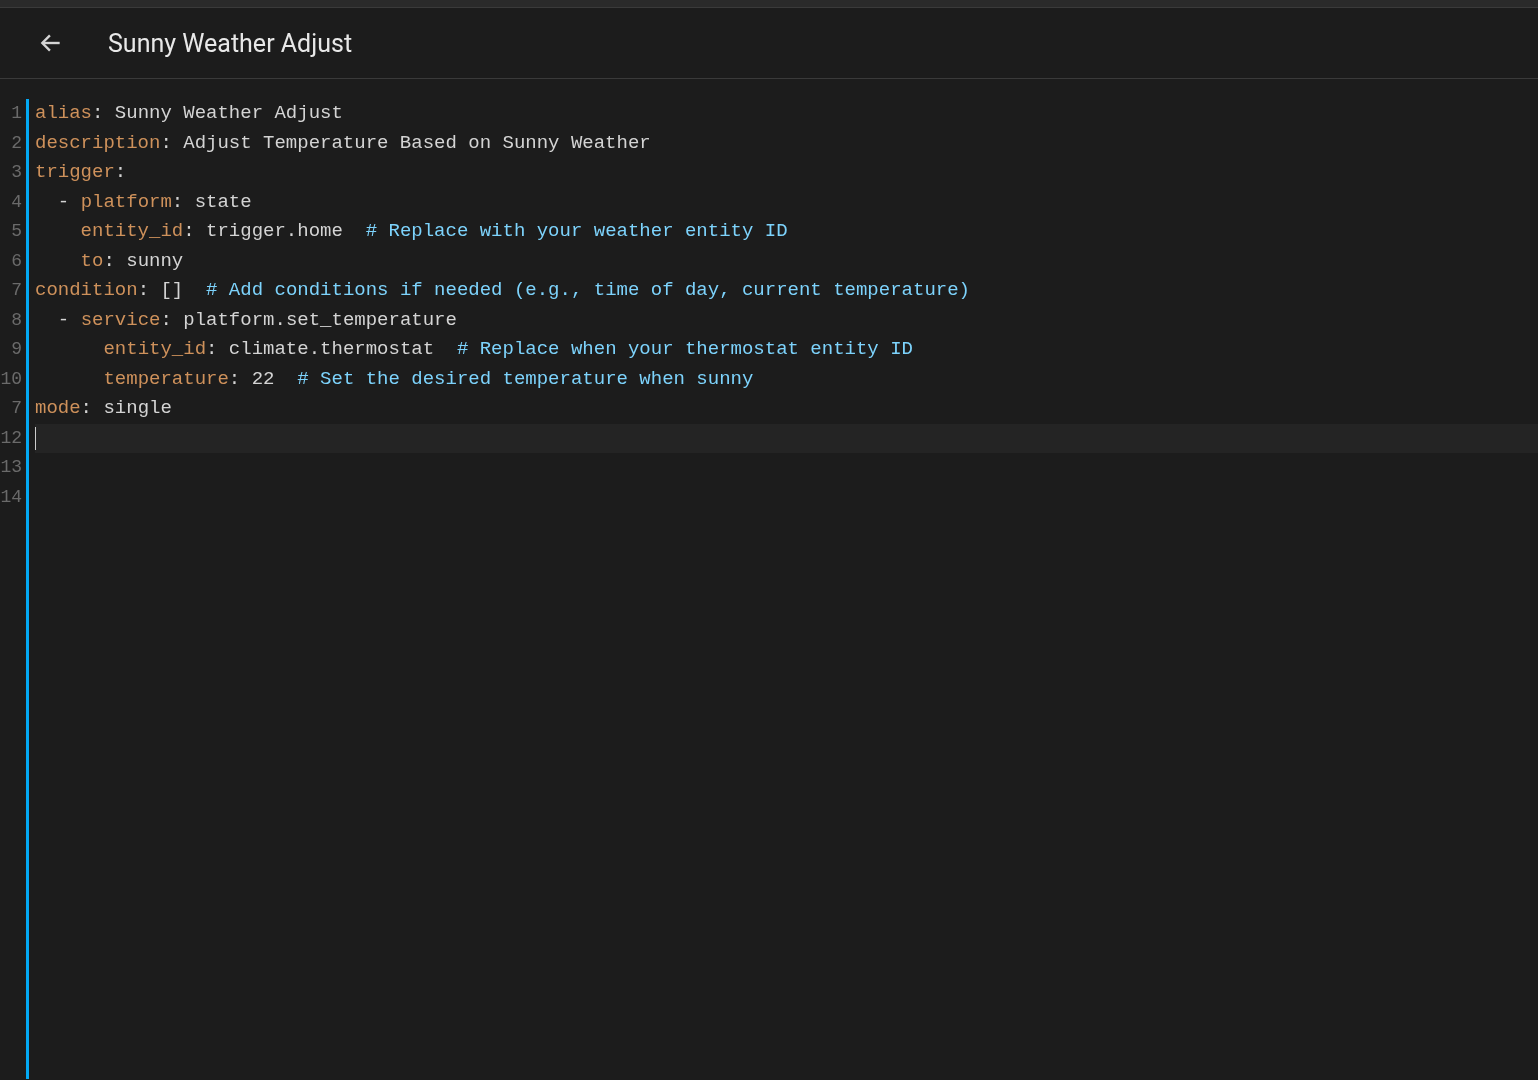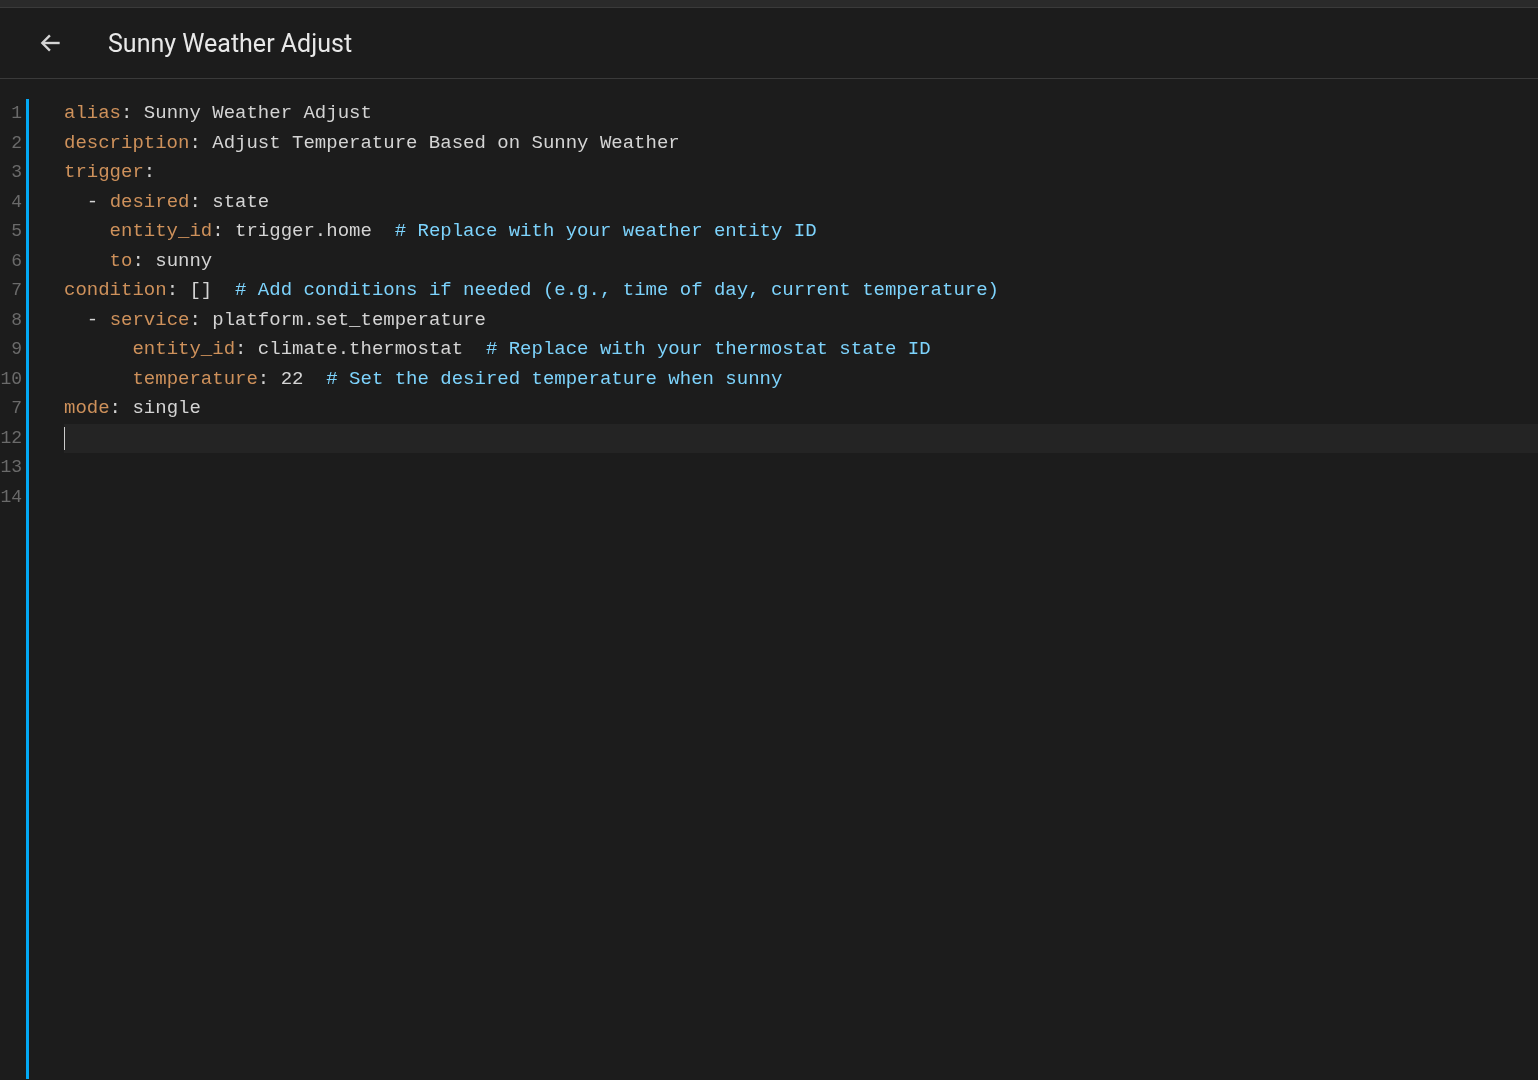--- a/index.html
+++ b/index.html
@@ -84,21 +84,20 @@
     margin-right: 6px;
   }
   .code {
     flex: 1;
     position: relative;
   }
   .code-line {
     height: 29.5px;
     white-space: pre;
     position: relative;
-    margin-left: 29px;
   }
   .code-line.active {
     background: rgba(255,255,255,0.04);
   }
   .cursor {
     position: absolute;
     left: 0;
     top: 3px;
     width: 1px;
     height: 23px;
@@ -146,33 +145,33 @@
     <div class="blue-stripe"></div>
 
     <div class="code">
 
       <div class="code-line"><span class="tok-key">alias</span><span class="tok-punct">: </span><span class="tok-str">Sunny Weather Adjust</span></div>
 
       <div class="code-line"><span class="tok-key">description</span><span class="tok-punct">: </span><span class="tok-str">Adjust Temperature Based on Sunny Weather</span></div>
 
       <div class="code-line"><span class="tok-key">trigger</span><span class="tok-punct">:</span></div>
 
-      <div class="code-line"><span>  </span><span class="tok-punct">- </span><span class="tok-key">desired</span><span class="tok-punct">: </span><span class="tok-str">state</span></div>
+      <div class="code-line"><span>  </span><span class="tok-punct">- </span><span class="tok-key">platform</span><span class="tok-punct">: </span><span class="tok-str">state</span></div>
 
       <div class="code-line"><span>    </span><span class="tok-key">entity_id</span><span class="tok-punct">: </span><span class="tok-str">trigger.home</span><span>  </span><span class="tok-comment"># Replace with your weather entity ID</span></div>
 
       <div class="code-line"><span>    </span><span class="tok-key">to</span><span class="tok-punct">: </span><span class="tok-str">sunny</span></div>
 
       <div class="code-line"><span class="tok-key">condition</span><span class="tok-punct">: </span><span class="tok-str">[]</span><span>  </span><span class="tok-comment"># Add conditions if needed (e.g., time of day, current temperature)</span></div>
 
 
       <div class="code-line"><span>  </span><span class="tok-punct">- </span><span class="tok-key">service</span><span class="tok-punct">: </span><span class="tok-str">platform.set_temperature</span></div>
 
 
-      <div class="code-line"><span>      </span><span class="tok-key">entity_id</span><span class="tok-punct">: </span><span class="tok-str">climate.thermostat</span><span>  </span><span class="tok-comment"># Replace with your thermostat state ID</span></div>
+      <div class="code-line"><span>      </span><span class="tok-key">entity_id</span><span class="tok-punct">: </span><span class="tok-str">climate.thermostat</span><span>  </span><span class="tok-comment"># Replace when your thermostat entity ID</span></div>
 
       <div class="code-line"><span>      </span><span class="tok-key">temperature</span><span class="tok-punct">: </span><span class="tok-str">22</span><span>  </span><span class="tok-comment"># Set the desired temperature when sunny</span></div>
 
       <div class="code-line"><span class="tok-key">mode</span><span class="tok-punct">: </span><span class="tok-str">single</span></div>
 
       <div class="code-line active"><span class="cursor"></span><span></span></div>
 
     </div>
   </div>
 </div>

